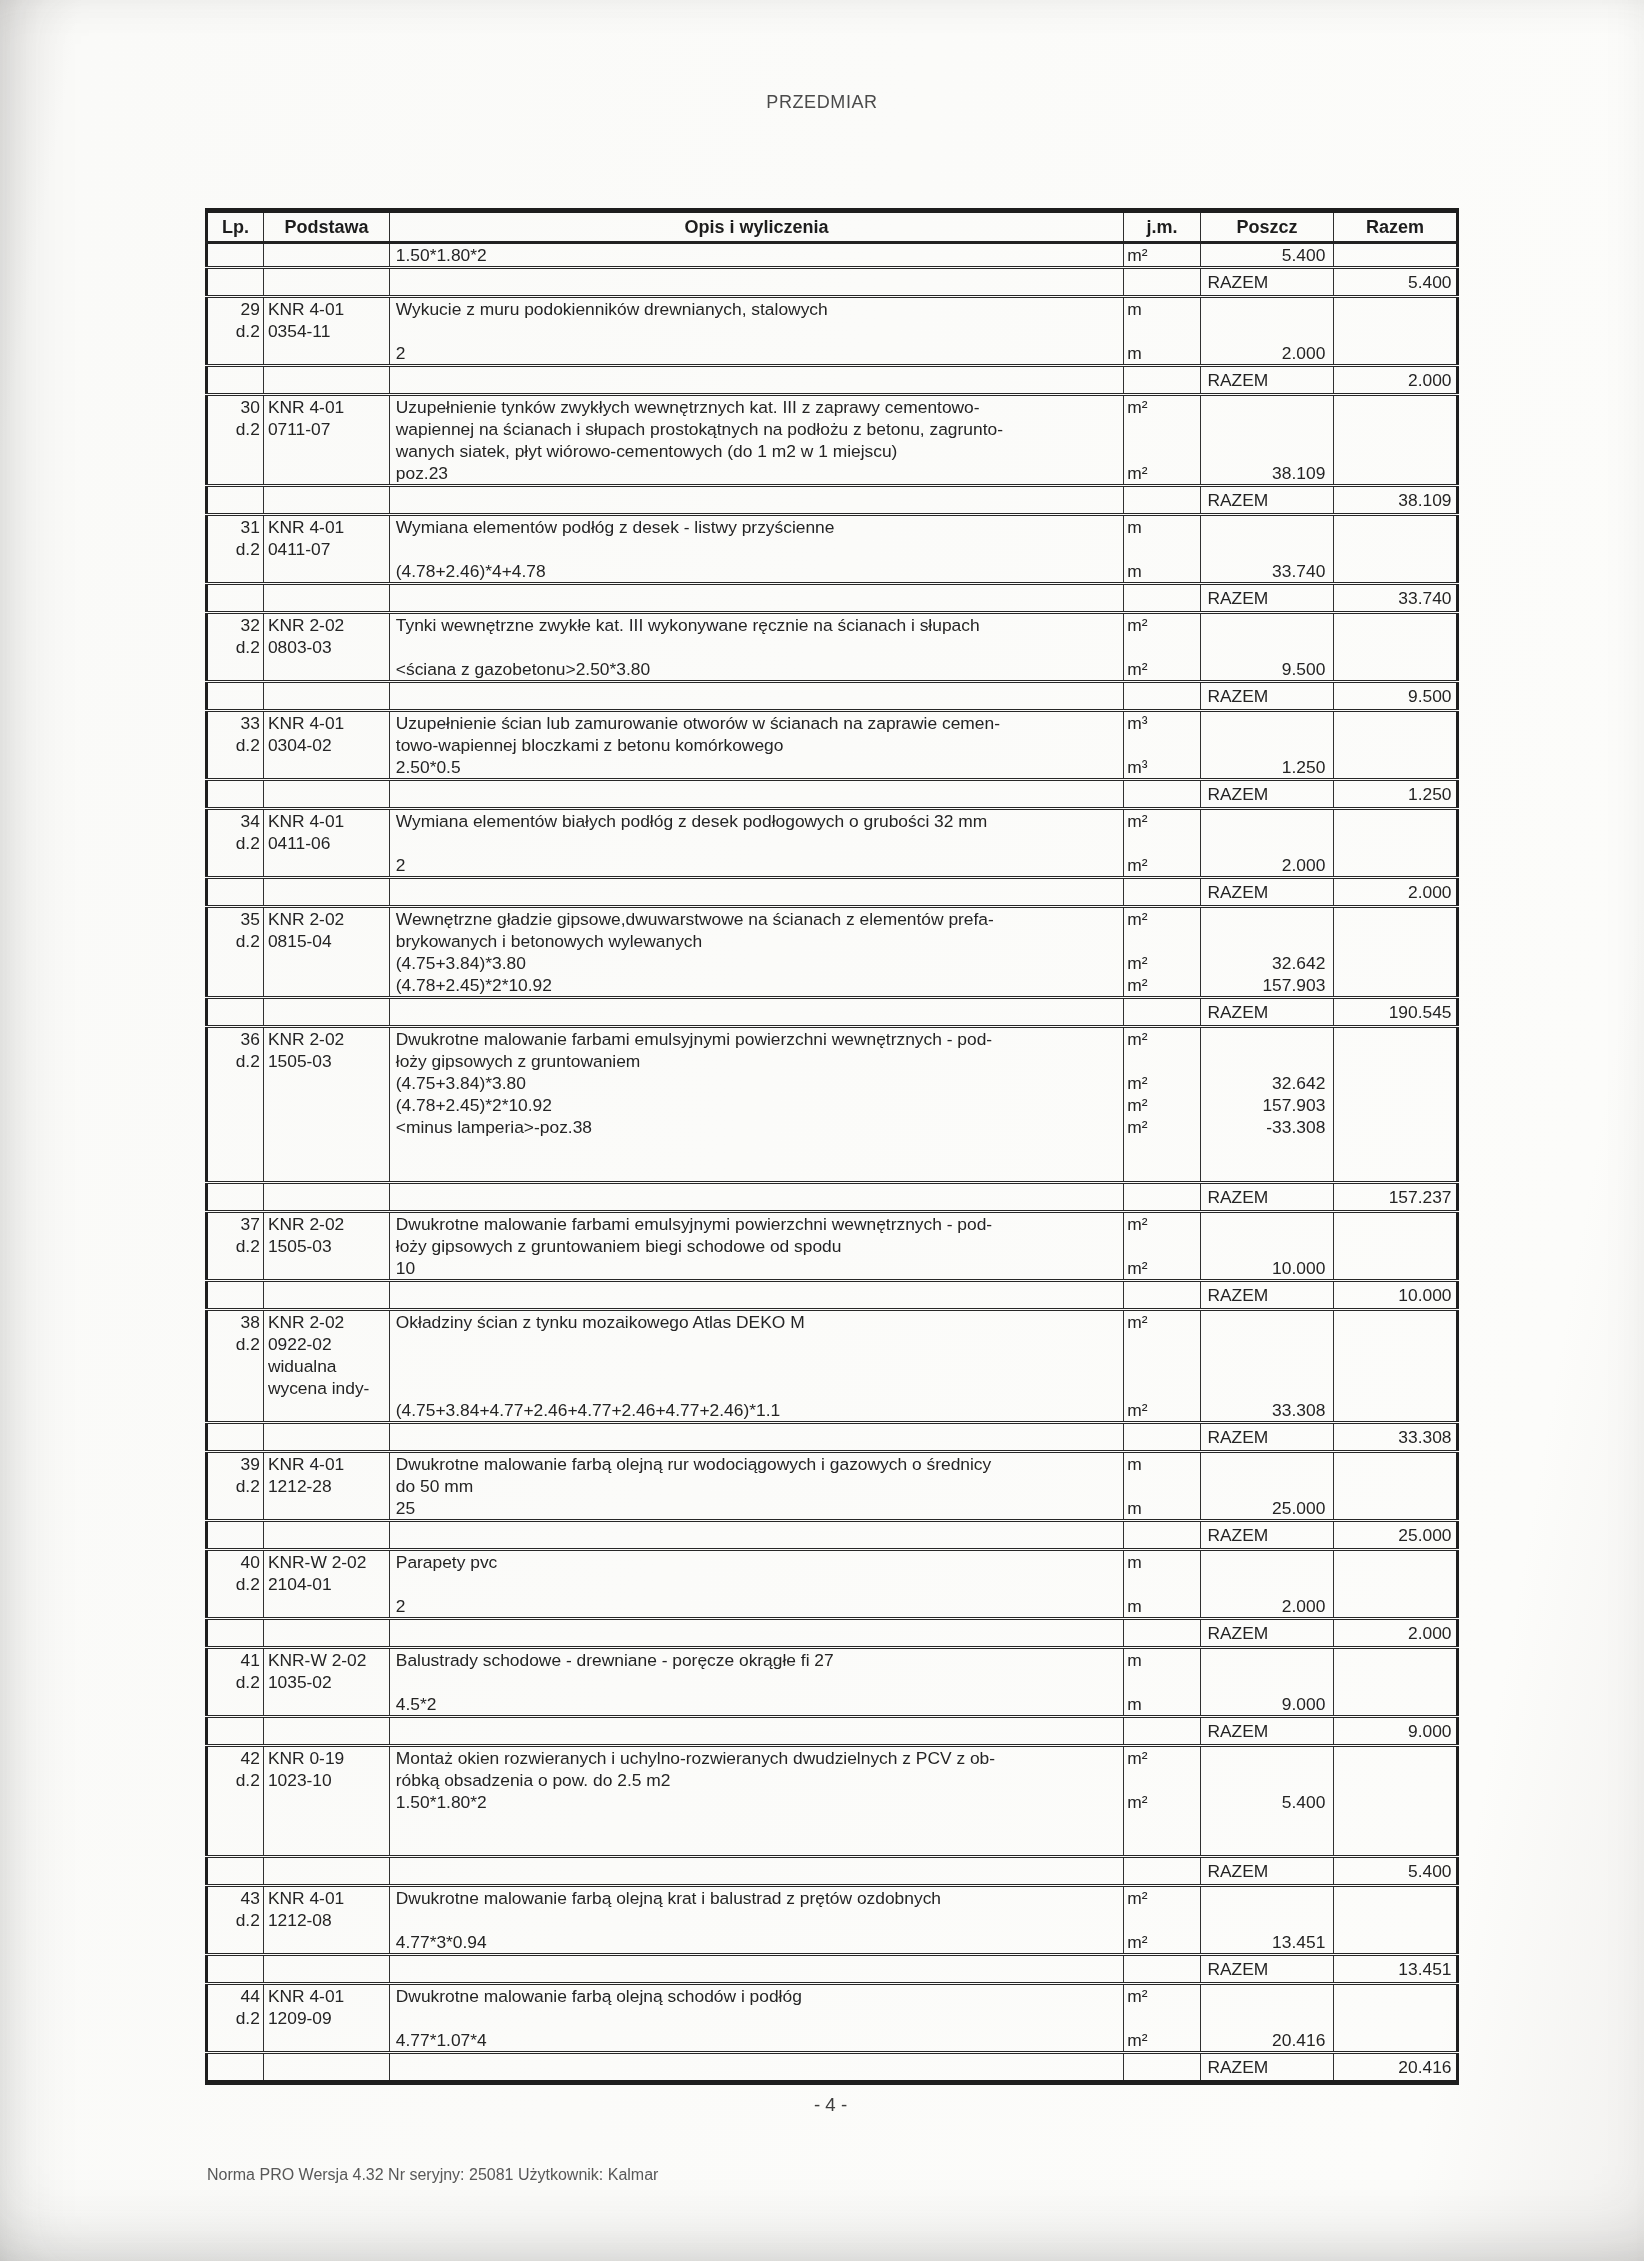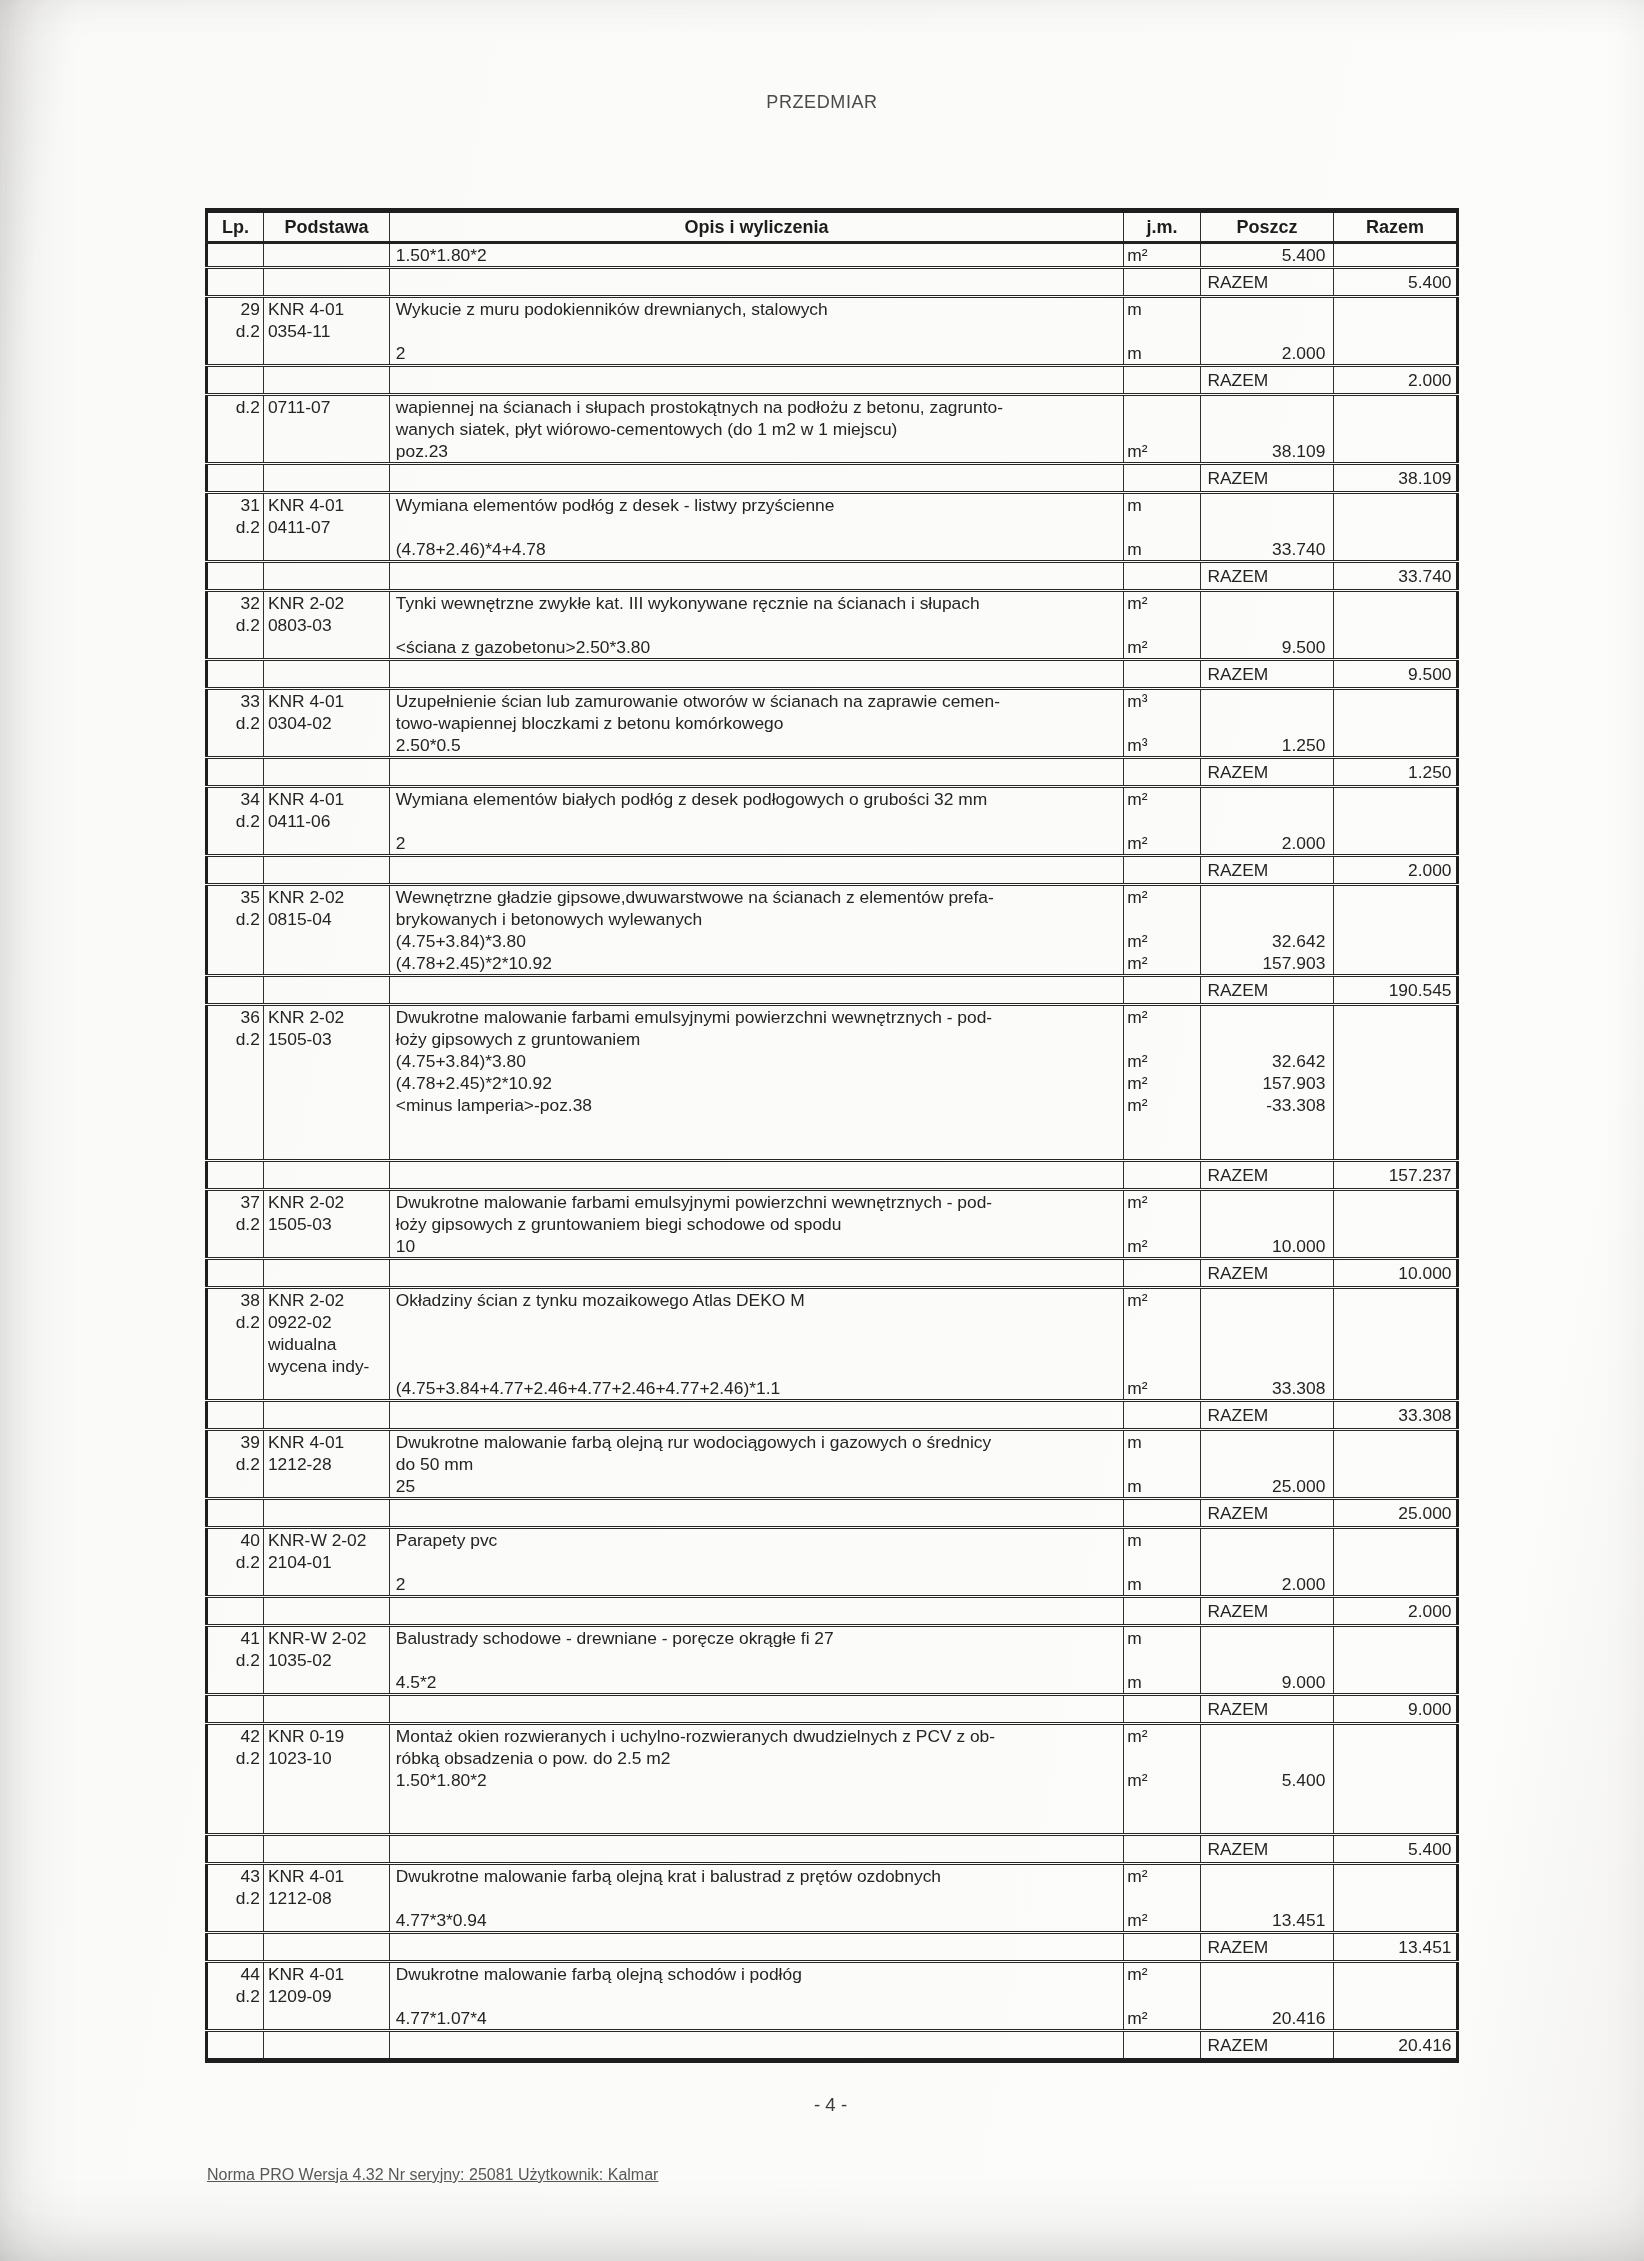--- a/index.html
+++ b/index.html
@@ -51,21 +51,21 @@
     height: 26px; line-height: 26px;
     border-top: 3.9px double #272727; border-bottom: 3.9px double #272727;
   }
   tr.razem td.c4 { text-align: left; padding-left: 6.4px; }
   .pageno {
     position: absolute; top: 2094px; left: 205px; width: 1251px;
     text-align: center; font-size: 18.7px; color: #3d3d3d;
   }
   .footnote {
     position: absolute; top: 2166px; left: 207px;
-    font-size: 16px; color: #585858; text-decoration: underline;
+    font-size: 16px; color: #585858;
   }
 </style>
 </head>
 <body>
 
 <div class="page">
 
   <div class="title">PRZEDMIAR</div>
 
   <table class="est">
@@ -130,20 +130,28 @@
         </tr>
         <tr class="razem">
           <td class="c0"></td>
           <td class="c1"></td>
           <td class="c2"></td>
           <td class="c3"></td>
           <td class="c4">RAZEM</td>
           <td class="c5">2.000</td>
         </tr>
         <tr class="line">
+          <td class="c0">30</td>
+          <td class="c1">KNR 4-01</td>
+          <td class="c2">Uzupełnienie tynków zwykłych wewnętrznych kat. III z zaprawy cementowo-</td>
+          <td class="c3">m²</td>
+          <td class="c4"></td>
+          <td class="c5"></td>
+        </tr>
+        <tr class="line">
           <td class="c0">d.2</td>
           <td class="c1">0711-07</td>
           <td class="c2">wapiennej na ścianach i słupach prostokątnych na podłożu z betonu, zagrunto-</td>
           <td class="c3"></td>
           <td class="c4"></td>
           <td class="c5"></td>
         </tr>
         <tr class="line">
           <td class="c0"></td>
           <td class="c1"></td>

